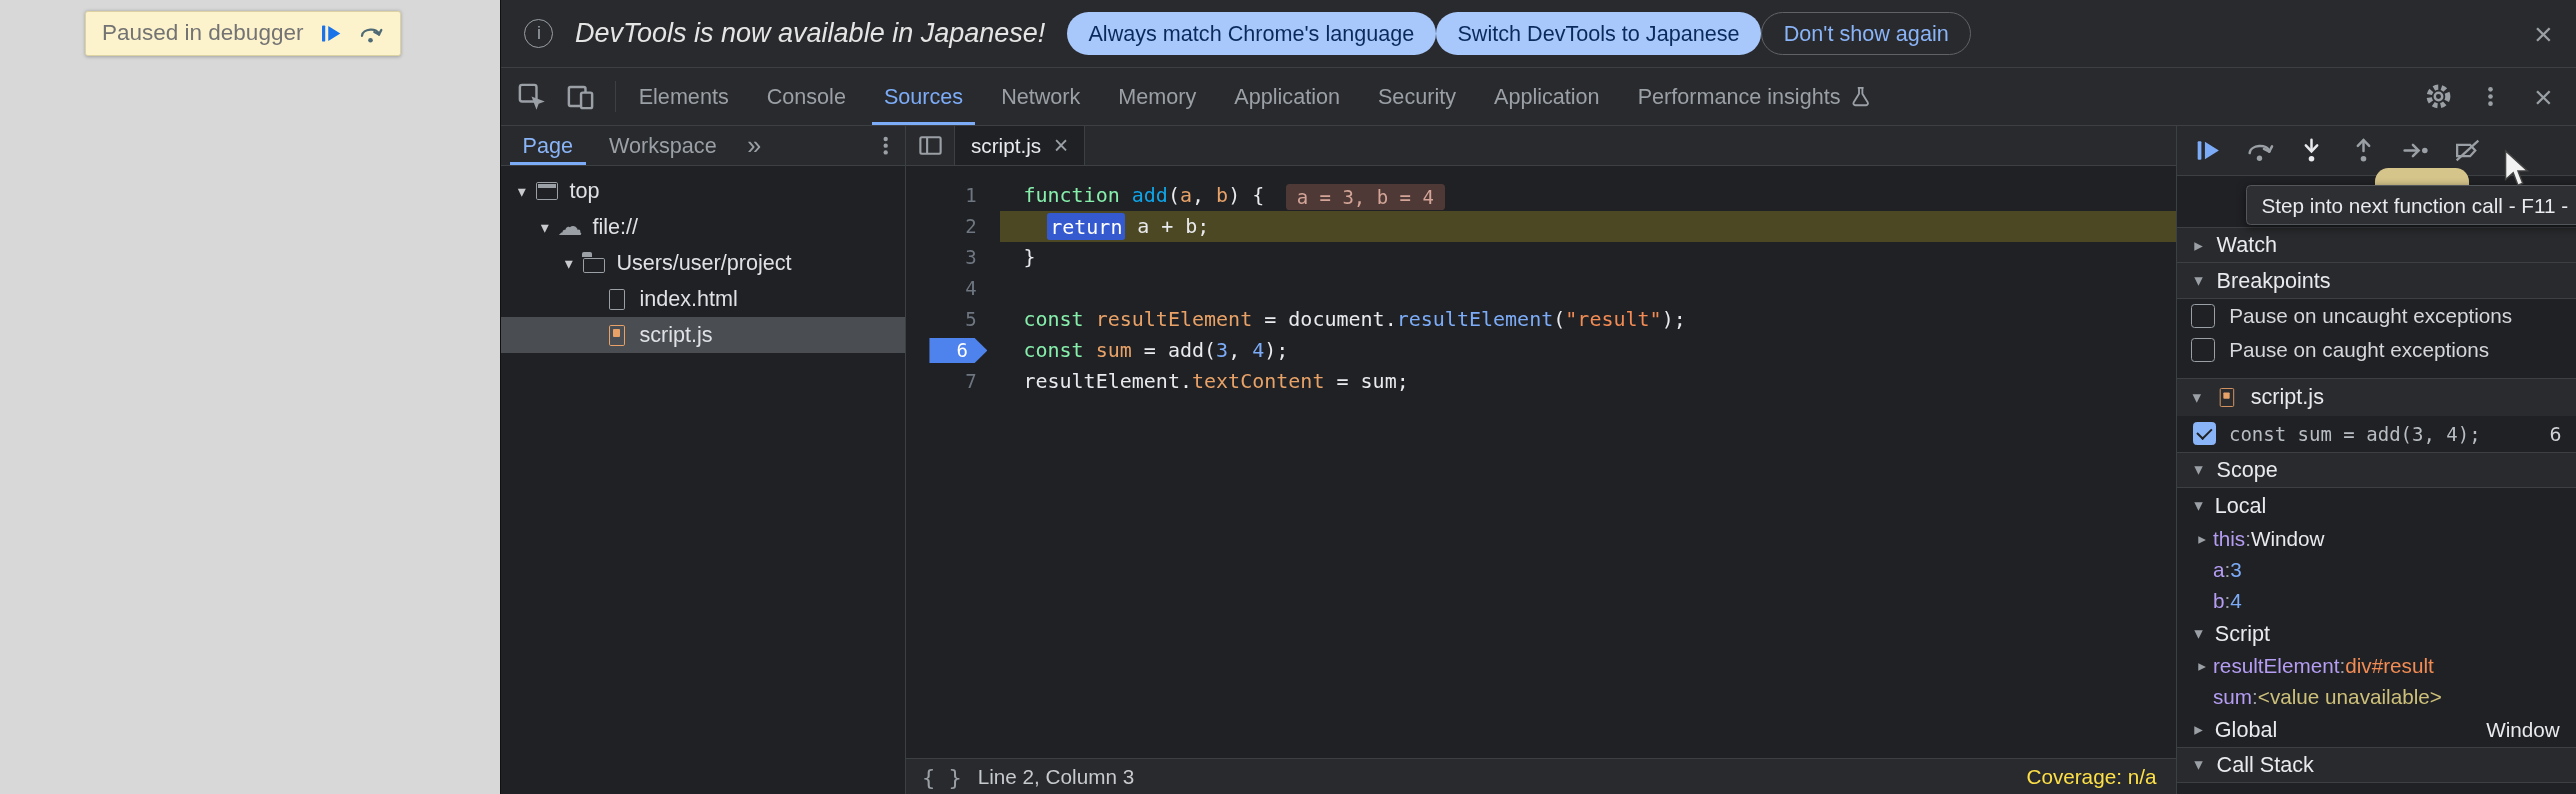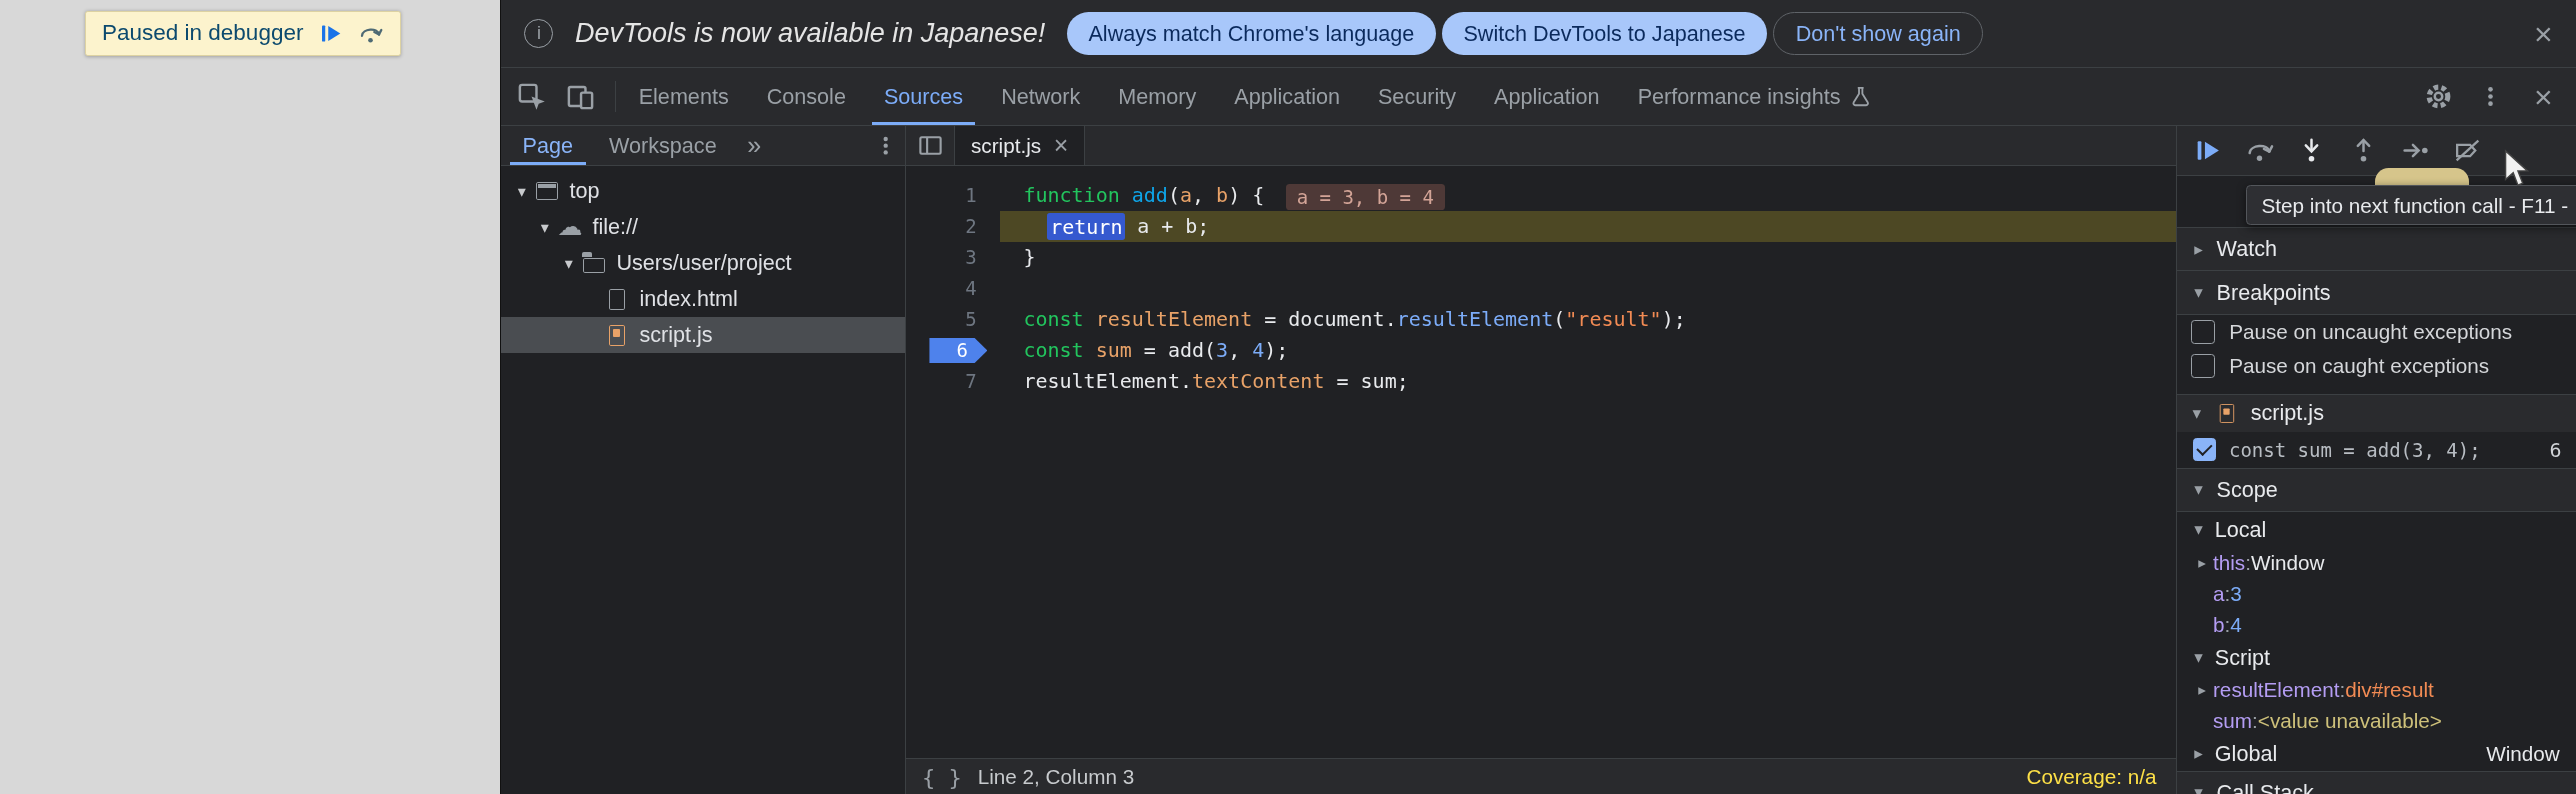--- a/index.html
+++ b/index.html
@@ -3,33 +3,33 @@
 <meta charset="utf-8">
 <style>
   * { margin:0; padding:0; box-sizing:border-box; }
   body { background:#000; font-family:"Liberation Sans", sans-serif; }
   .root { position:relative; width:2576px; height:795px; background:#202124; overflow:hidden; color:#e8eaed; }
 
   
   .page-area { position:absolute; left:0; top:0; width:500px; height:795px; background:#d8d8d8; }
   .paused-banner { position:absolute; left:85px; top:10.8px; height:45px; display:flex; align-items:center; gap:14.4px;
     background:#fcf3cd; border:0.9px solid #ddd2a2; border-radius:2.7px; padding:0 16px; box-shadow:0 0.9px 3.6px rgba(0,0,0,.25); }
-  .pb-text { font-size:22.5px; color:#0c4a6e; white-space:nowrap; }
+  .pb-text { font-size:22.5px; color:#737373; white-space:nowrap; }
   .pb-btn { display:flex; align-items:center; justify-content:center; cursor:pointer; }
 
   
   .devtools { position:absolute; left:500px; top:0; width:2076px; height:795px; background:#292a2d; border-left:0.9px solid #111; }
 
   
   .infobar { position:absolute; left:0; top:0; width:100%; height:68px; display:flex; align-items:center; gap:21.6px;
     padding:0 23.4px; background:#292a2d; border-bottom:0.9px solid #3c4043; }
   .info-icon { width:29px; height:29px; border:1.8px solid #9aa0a6; border-radius:50%; color:#9aa0a6; font-size:18px;
     display:flex; align-items:center; justify-content:center; flex:0 0 auto; }
   .infobar-msg { font-size:27px; color:#e5e5e5; white-space:nowrap;font-style:italic; }
-  .infobar-buttons { display:flex; gap:6px; align-items:center; }
+  .infobar-buttons { display:flex; gap:0; align-items:center; }
   .pill { height:43px; border-radius:21.6px; padding:0 21.6px; display:flex; align-items:center; font-size:21.6px; white-space:nowrap; cursor:pointer; }
   .pill.tonal { background:#a8c7fa; color:#0b2a5c; }
   .pill.outline { border:0.9px solid #5f6368; color:#8ab4f8; background:transparent; }
   .infobar-close { margin-left:auto; cursor:pointer; }
   .x-icon::before { content:"×"; font-size:32px; color:#9aa0a6; line-height:1; }
 
   
   .toolbar { position:absolute; left:0; top:68px; width:100%; height:58px; display:flex; align-items:stretch;
     background:#292a2d; border-bottom:0.9px solid #3c4043; }
   .tool-icons { display:flex; align-items:center; gap:9px; padding:0 10.8px; }
@@ -73,36 +73,36 @@
   .ed-toggle { width:49px; display:flex; align-items:center; justify-content:center; border-right:0.9px solid #3c4043; cursor:pointer; }
   .ed-tab { display:flex; align-items:center; gap:12.6px; padding:0 16px; background:#202124; color:#e8eaed; font-size:20.7px; border-right:0.9px solid #3c4043; cursor:pointer; }
   .ed-tab .x-icon::before { font-size:25px; }
   .code { position:absolute; top:40px; left:0; right:0; bottom:37px; font-family:"DejaVu Sans Mono", monospace; font-size:20px; padding-top:14.4px; overflow:hidden; }
   .code-line { display:flex; height:31px; line-height:31px; }
   .gutter { width:94px; flex:0 0 auto; text-align:right; padding-right:23.4px; color:#6e7681; font-size:19px; position:relative; }
   .bp-flag { position:absolute; right:12.6px; top:2.7px; width:58px; height:25px; line-height:25px; background:#4e82ec;
     clip-path:polygon(0 0,78% 0,100% 50%,78% 100%,0 100%); color:#fff; text-align:left; padding-left:27px; font-size:19px; }
   .lcontent { flex:1; padding-left:23.4px; white-space:pre; }
   .lcontent.paused { background:#4d4824; }
-  .tok-kw { color:#22c55e;text-align:center; } .tok-fn { color:#0ea5e9; } .tok-def { color:#e8a268; }
+  .tok-kw { color:#86efac;text-align:center; } .tok-fn { color:#0ea5e9; } .tok-def { color:#e8a268; }
   .tok-prop { color:#7cacf8; } .tok-str { color:#f28b54; } .tok-num { color:#7cacf8; } .tok-pl { color:#e8eaed; }
   .tok-sel { background:#3559cf; color:#fff; border-radius:2.7px; padding:1.8px 2.7px; }
   .hint { display:inline-block; margin-left:21.6px; background:#4e3937; color:#d3a497; border-radius:3.6px; padding:0 10.8px;
     font-size:19px; line-height:26px; vertical-align:middle; }
   .ed-status { position:absolute; left:0; right:0; bottom:0; height:37px; background:#292a2d; border-top:0.9px solid #3c4043;
     display:flex; align-items:center; gap:16px; padding:0 16px; font-size:20.7px; color:#c7cacd; }
   .braces-icon::before { content:"{ }"; font-family:"DejaVu Sans Mono", monospace; color:#9aa0a6; font-size:22px; }
   .coverage { margin-left:auto; color:#fde047; padding-right:3.6px; }
 
   
   .sidebar { position:absolute; right:0; top:0; width:400px; height:100%; background:#202124; border-left:0.9px solid #3c4043; }
   .debug-bar { height:50px; background:#292a2d; border-bottom:0.9px solid #3c4043; display:flex; align-items:center; gap:20px; padding:0 14.4px; }
   .dbg-btn { width:32px; height:32px; display:flex; align-items:center; justify-content:center; cursor:pointer; }
   .sb-spacer { height:51px; }
-  .sec-head { height:44px; display:flex; align-items:center; gap:7.2px; padding:0 10.8px; background:#292a2d;
+  .sec-head { height:36px; display:flex; align-items:center; gap:7.2px; padding:0 10.8px; background:#292a2d;
     border-bottom:0.9px solid #3c4043; font-size:21.6px; color:#e8eaed; cursor:pointer; }
   .sec-head.bt { border-top:0.9px solid #3c4043; }
   .tri { display:inline-block; width:21.6px; text-align:center; color:#9aa0a6; font-size:17px; flex:0 0 auto; }
   .tri-d::before { content:"▾"; } .tri-r::before { content:"▸"; }
   .chk-row { height:34px; display:flex; align-items:center; gap:14.4px; padding:0 14.4px; font-size:20.7px; color:#d5d7da; white-space:nowrap; }
   .checkbox { width:23.4px; height:23.4px; border:1.8px solid #9aa0a6; border-radius:3.6px; flex:0 0 auto; position:relative; cursor:pointer; }
   .checkbox.checked { background:#8ab4f8; border-color:#8ab4f8; }
   .checkbox.checked::after { content:""; position:absolute; left:6.3px; top:1.8px; width:7.2px; height:11.7px;
     border:solid #202124; border-width:0 2.7px 2.7px 0; transform:rotate(45deg); }
   .bp-group-head { height:38px; margin-top:10.8px; border-top:0.9px solid #3c4043; background:#2a2b2e; display:flex;

